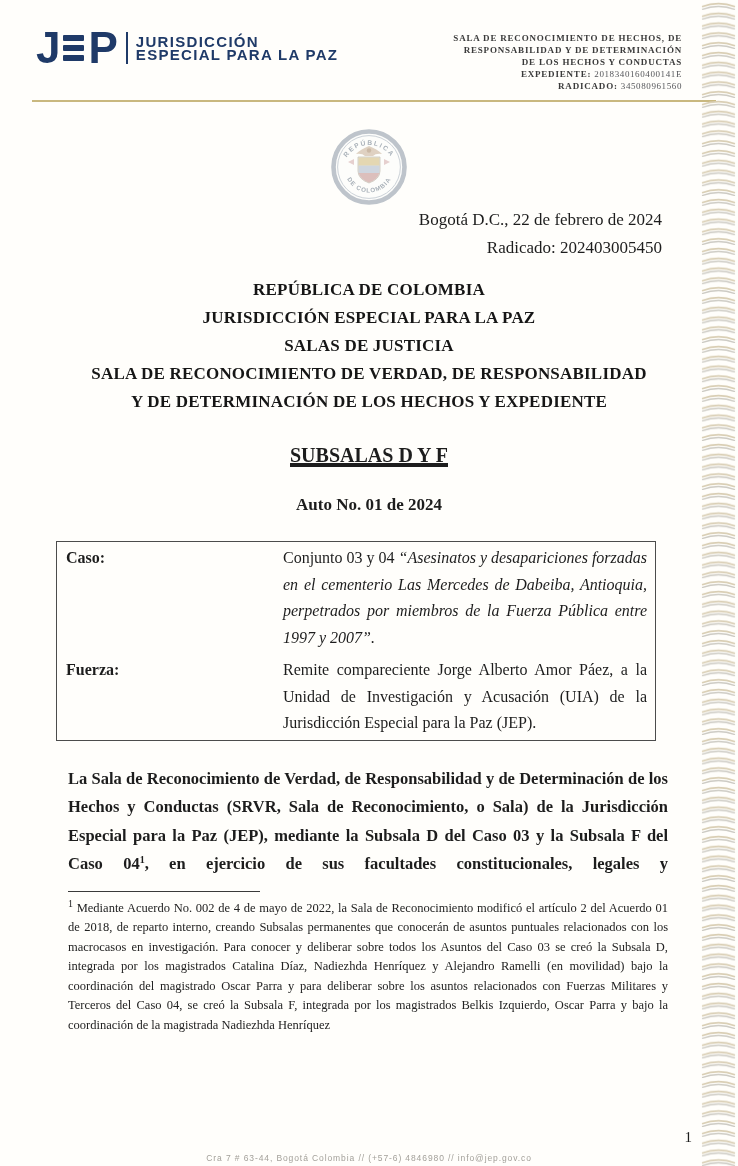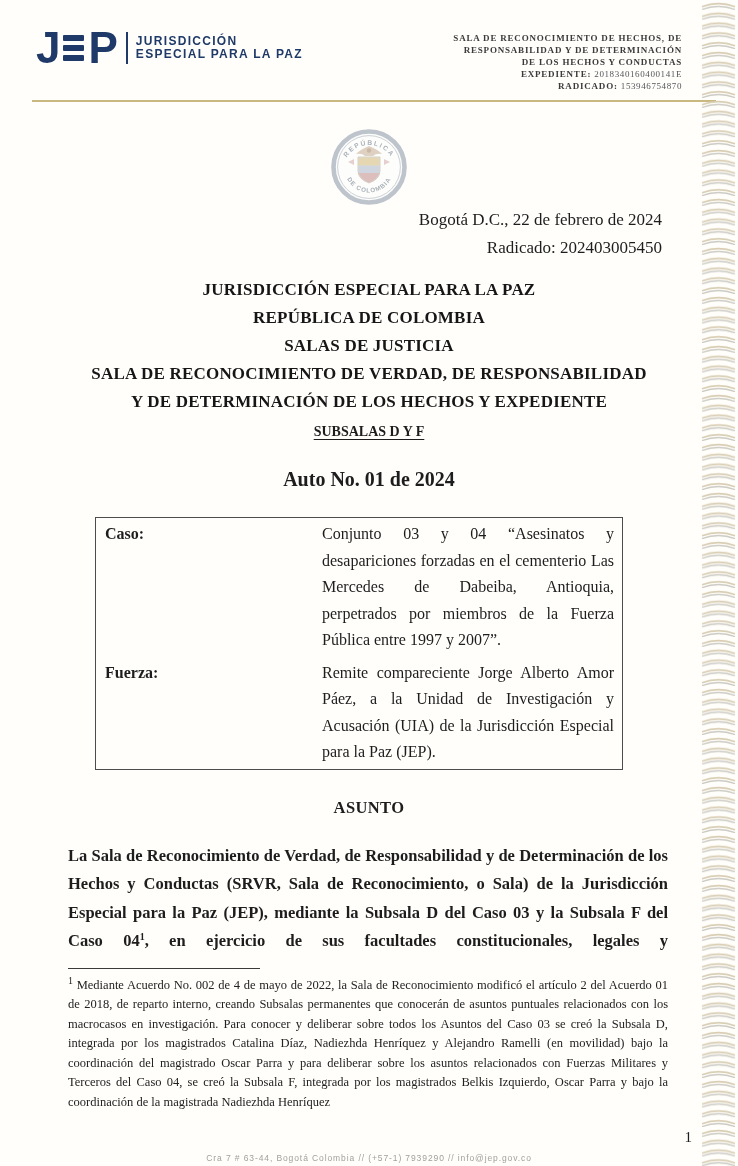--- a/index.html
+++ b/index.html
@@ -15,40 +15,40 @@
   
   .chevron-strip{position:absolute;top:0;right:1px;width:37px;height:1166px;}
   
   .header{display:flex;justify-content:space-between;align-items:flex-start;padding:30px 56px 0 36px;height:60px;}
   .logo{display:flex;align-items:flex-start;}
   .logo-mark{display:flex;align-items:center;color:#1f3a68;}
   .logo-letter{font-family:"Liberation Sans",sans-serif;font-weight:bold;font-size:44px;line-height:36px;letter-spacing:-2px;color:#1f3a68;}
   .logo-e{display:flex;flex-direction:column;justify-content:center;margin:0 4px 0 5px;gap:4px;}
   .logo-e i{display:block;width:21px;height:6px;background:#1f3a68;border-radius:1px;}
   .logo-sep{width:2px;height:32px;background:#1f3a68;margin:2px 8px 0 10px;}
-  .logo-text{font-family:"Liberation Sans",sans-serif;font-weight:bold;color:#1f3a68;font-size:12px;letter-spacing:1.3px;line-height:13px;padding-top:5px;}
+  .logo-text{font-family:"Liberation Sans",sans-serif;font-weight:bold;color:#1f3a68;font-size:15px;letter-spacing:1.3px;line-height:13px;padding-top:5px;}
   .case-info{text-align:right;font-size:9px;font-weight:bold;letter-spacing:0.8px;line-height:12px;color:#3b3b3b;padding-top:2px;}
   .case-info .num{font-weight:normal;color:#55565a;letter-spacing:0.6px;}
   
   .gold-line{margin:10px 22px 0 32px;border-top:2px solid #c9b87f;height:0;}
   
   .seal-wrap{display:flex;justify-content:center;margin-top:26px;}
   
   .dateline{text-align:right;padding-right:76px;margin-top:0;font-size:17px;line-height:28px;color:#1d1d1d;}
   
   .title-block{text-align:center;margin-top:14px;font-weight:bold;font-size:17px;line-height:28px;letter-spacing:0.2px;color:#161616;}
-  .subsalas{text-align:center;margin-top:8px;font-weight:bold;font-size:14px;}
+  .subsalas{text-align:center;margin-top:28px;font-weight:bold;font-size:20px;text-decoration:underline;}
   .subsalas span{text-decoration:underline;text-underline-offset:3px;}
-  .auto-no{text-align:center;margin-top:28px;font-weight:bold;font-size:20px;}
+  .auto-no{text-align:center;margin-top:28px;font-weight:bold;font-size:17px;}
   
-  .case-table{margin:26px 70px 0 95px;border:1.5px solid #4c4c4c;border-collapse:collapse;width:528px;font-size:16px;line-height:26.5px;}
+  .case-table{margin:26px 70px 0 56px;border:1.5px solid #4c4c4c;border-collapse:collapse;width:600px;font-size:16px;line-height:26.5px;}
   .case-table td{vertical-align:top;padding:3px 8px 3px 9px;}
   .case-table td.lbl{width:200px;font-weight:bold;}
   .case-table td.val{text-align:justify;}
-  .italic{}
+  .italic{font-style:italic;}
   
   .section-heading{text-align:center;margin-top:28px;font-weight:bold;font-size:16.5px;letter-spacing:0.4px;}
   .body-par{margin:24px 70px 0 68px;width:600px;font-size:16.5px;line-height:28.5px;text-align:justify;text-align-last:justify;font-weight:bold;}
   sup{font-size:10px;line-height:0;}
   
   .fn-rule{margin:12px 0 0 68px;width:192px;border-top:1.5px solid #3a3a3a;height:0;}
   .footnote{margin:7px 70px 16px 68px;width:600px;font-size:12.5px;line-height:19.5px;text-align:justify;color:#222;}
   
   .page-number{position:absolute;right:46px;bottom:20px;font-size:15px;color:#1d1d1d;}
   .footer{position:absolute;left:0;bottom:3px;width:100%;text-align:center;font-family:"Liberation Sans",sans-serif;font-size:8.5px;letter-spacing:0.9px;color:#a3a09a;}
@@ -83,21 +83,21 @@
       <div class="logo-text">
         <div>JURISDICCIÓN</div>
         <div>ESPECIAL PARA LA PAZ</div>
       </div>
     </div>
     <div class="case-info">
       <div>SALA DE RECONOCIMIENTO DE HECHOS, DE</div>
       <div>RESPONSABILIDAD Y DE DETERMINACIÓN</div>
       <div>DE LOS HECHOS Y CONDUCTAS</div>
       <div><span>EXPEDIENTE:</span> <span class="num">2018340160400141E</span></div>
-      <div><span>RADICADO:</span> <span class="num">153946754870</span></div>
+      <div><span>RADICADO:</span> <span class="num">345080961560</span></div>
     </div>
   </div>
 
   <div class="gold-line"></div>
 
   <div class="seal-wrap">
     <svg width="78" height="78" viewBox="0 0 78 78" xmlns="http://www.w3.org/2000/svg">
       <circle cx="39" cy="39" r="35.5" fill="#fdfdfc" stroke="#b7bec6" stroke-width="4.6" opacity="0.9"></circle>
       <circle cx="39" cy="39" r="31.4" fill="none" stroke="#ccd2d8" stroke-width="1"></circle>
       <defs>
@@ -123,22 +123,22 @@
       </g>
     </svg>
   </div>
 
   <div class="dateline">
     <div>Bogotá D.C., 22 de febrero de 2024</div>
     <div>Radicado: 202403005450</div>
   </div>
 
   <div class="title-block">
+    <div>REPÚBLICA DE COLOMBIA</div>
     <div>JURISDICCIÓN ESPECIAL PARA LA PAZ</div>
-    <div>REPÚBLICA DE COLOMBIA</div>
     <div>SALAS DE JUSTICIA</div>
     <div>SALA DE RECONOCIMIENTO DE VERDAD, DE RESPONSABILIDAD</div>
     <div>Y DE DETERMINACIÓN DE LOS HECHOS Y EXPEDIENTE</div>
   </div>
 
   <div class="subsalas"><span>SUBSALAS D Y F</span></div>
   <div class="auto-no">Auto No. 01 de 2024</div>
 
   <table class="case-table">
     <tbody>
@@ -146,23 +146,22 @@
       <td class="lbl">Caso:</td>
       <td class="val"><span>Conjunto 03 y 04 </span><span class="italic">“Asesinatos y desapariciones forzadas en el cementerio Las Mercedes de Dabeiba, Antioquia, perpetrados por miembros de la Fuerza Pública entre 1997 y 2007”.</span></td>
     </tr>
     <tr>
       <td class="lbl">Fuerza:</td>
       <td class="val">Remite compareciente Jorge Alberto Amor Páez, a la Unidad de Investigación y Acusación (UIA) de la Jurisdicción Especial para la Paz (JEP).</td>
     </tr>
   </tbody>
     </table>
 
-  <div class="section-heading">ASUNTO</div>
 
   <div class="body-par"><span>La Sala de Reconocimiento de Verdad, de Responsabilidad y de Determinación de los Hechos y Conductas (SRVR, Sala de Reconocimiento, o Sala) de la Jurisdicción Especial para la Paz (JEP), mediante la Subsala D del Caso 03 y la Subsala F del Caso 04</span><sup>1</sup><span>, en ejercicio de sus facultades constitucionales, legales y</span></div>
 
   <div class="fn-rule"></div>
   <div class="footnote"><sup>1</sup><span> Mediante Acuerdo No. 002 de 4 de mayo de 2022, la Sala de Reconocimiento modificó el artículo 2 del Acuerdo 01 de 2018, de reparto interno, creando Subsalas permanentes que conocerán de asuntos puntuales relacionados con los macrocasos en investigación. Para conocer y deliberar sobre todos los Asuntos del Caso 03 se creó la Subsala D, integrada por los magistrados Catalina Díaz, Nadiezhda Henríquez y Alejandro Ramelli (en movilidad) bajo la coordinación del magistrado Oscar Parra y para deliberar sobre los asuntos relacionados con Fuerzas Militares y Terceros del Caso 04, se creó la Subsala F, integrada por los magistrados Belkis Izquierdo, Oscar Parra y bajo la coordinación de la magistrada Nadiezhda Henríquez</span></div>
 
   <div class="page-number">1</div>
-  <div class="footer">Cra 7 # 63-44, Bogotá Colombia // (+57-1) 7939290 // info@jep.gov.co</div>
+  <div class="footer">Cra 7 # 63-44, Bogotá Colombia // (+57-6) 4846980 // info@jep.gov.co</div>
 
 </div>
 
 </body></html>

